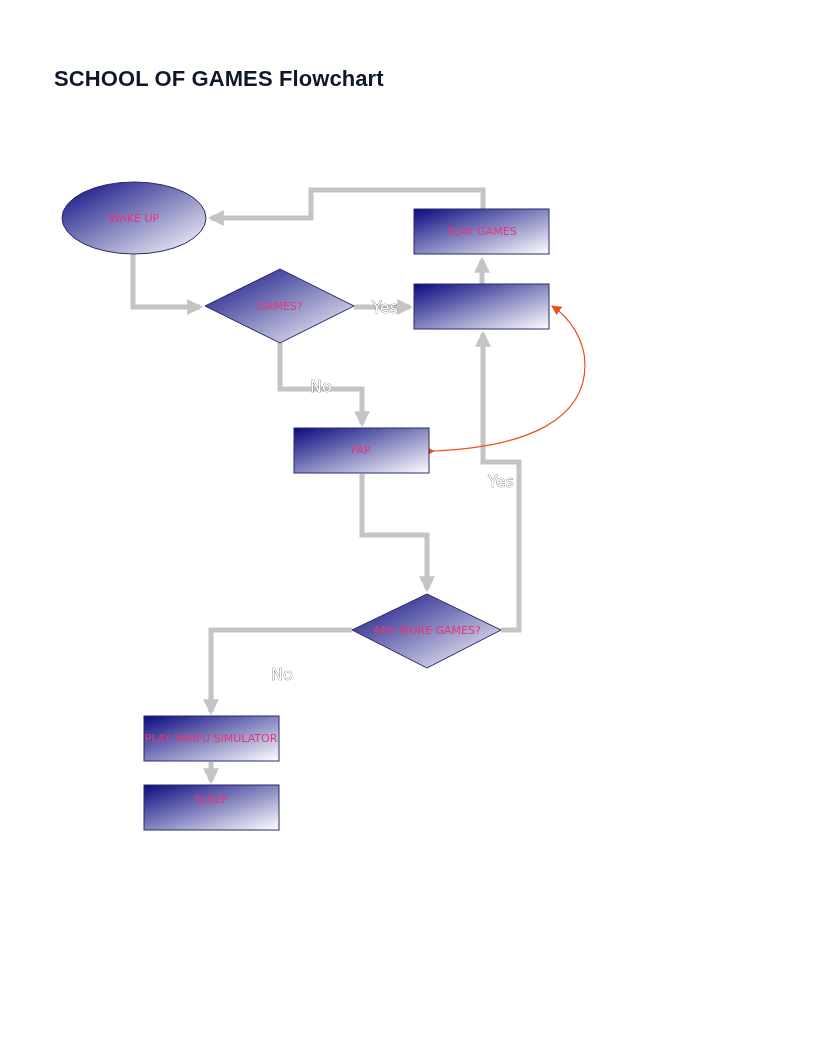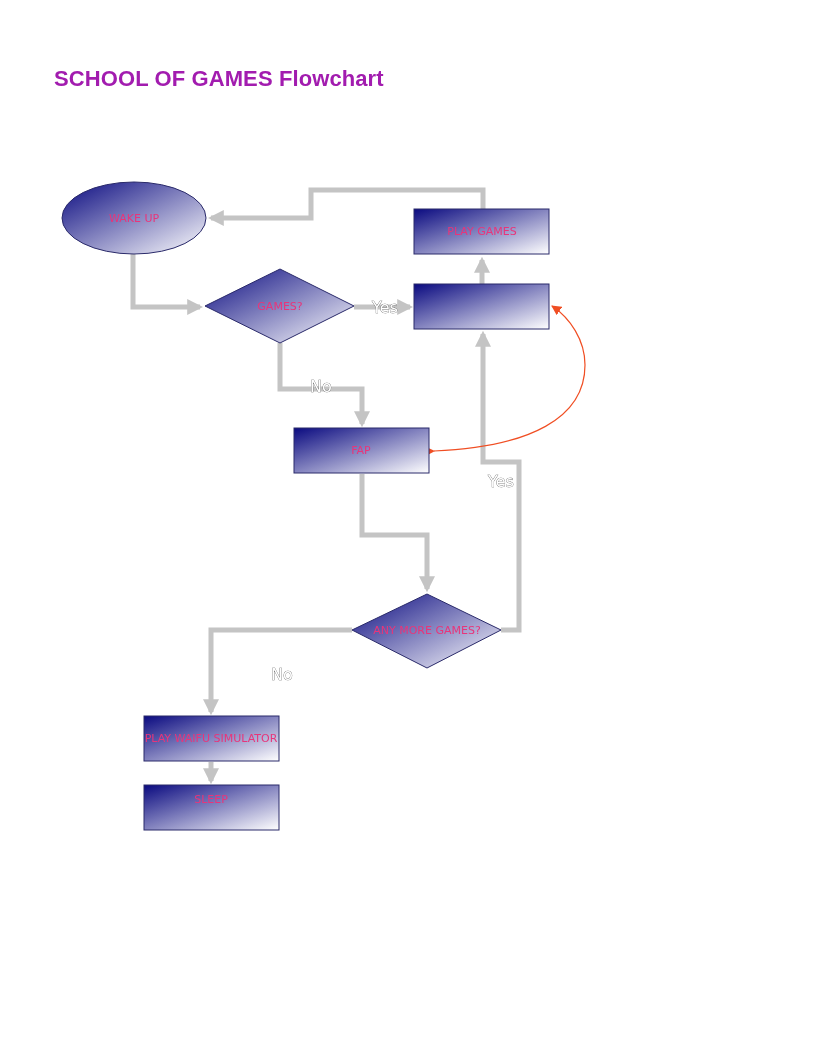--- a/index.html
+++ b/index.html
@@ -1,17 +1,17 @@
 <!DOCTYPE html>
 <html><head>
   <meta charset="utf-8">
   <style>
     html, body { margin: 0; padding: 0; background: #ffffff; }
     body { width: 816px; height: 1056px; position: relative; overflow: hidden; font-family: "Liberation Sans", sans-serif; }
-    .title { position: absolute; left: 54px; top: 66px; font-size: 22px; font-weight: bold; color: #a21caf; margin: 0; letter-spacing: 0.1px; }
+    .title { position: absolute; left: 54px; top: 66px; font-size: 22px; font-weight: bold; color: #0f172a; margin: 0; letter-spacing: 0.1px; }
     svg.canvas { position: absolute; left: 0; top: 0; }
     .node-label { font-family: "DejaVu Sans", sans-serif; font-size: 11px; fill: #e8357a; }
     .edge-label { font-family: "DejaVu Sans", sans-serif; font-size: 16px; fill: #ffffff; stroke: #555555; stroke-width: 0.6px; paint-order: stroke; }
     .conn { fill: none; stroke: #c4c4c4; stroke-width: 5; }
   </style>
 </head>
 <body>
 
 <h1 class="title">SCHOOL OF GAMES Flowchart</h1>
 

